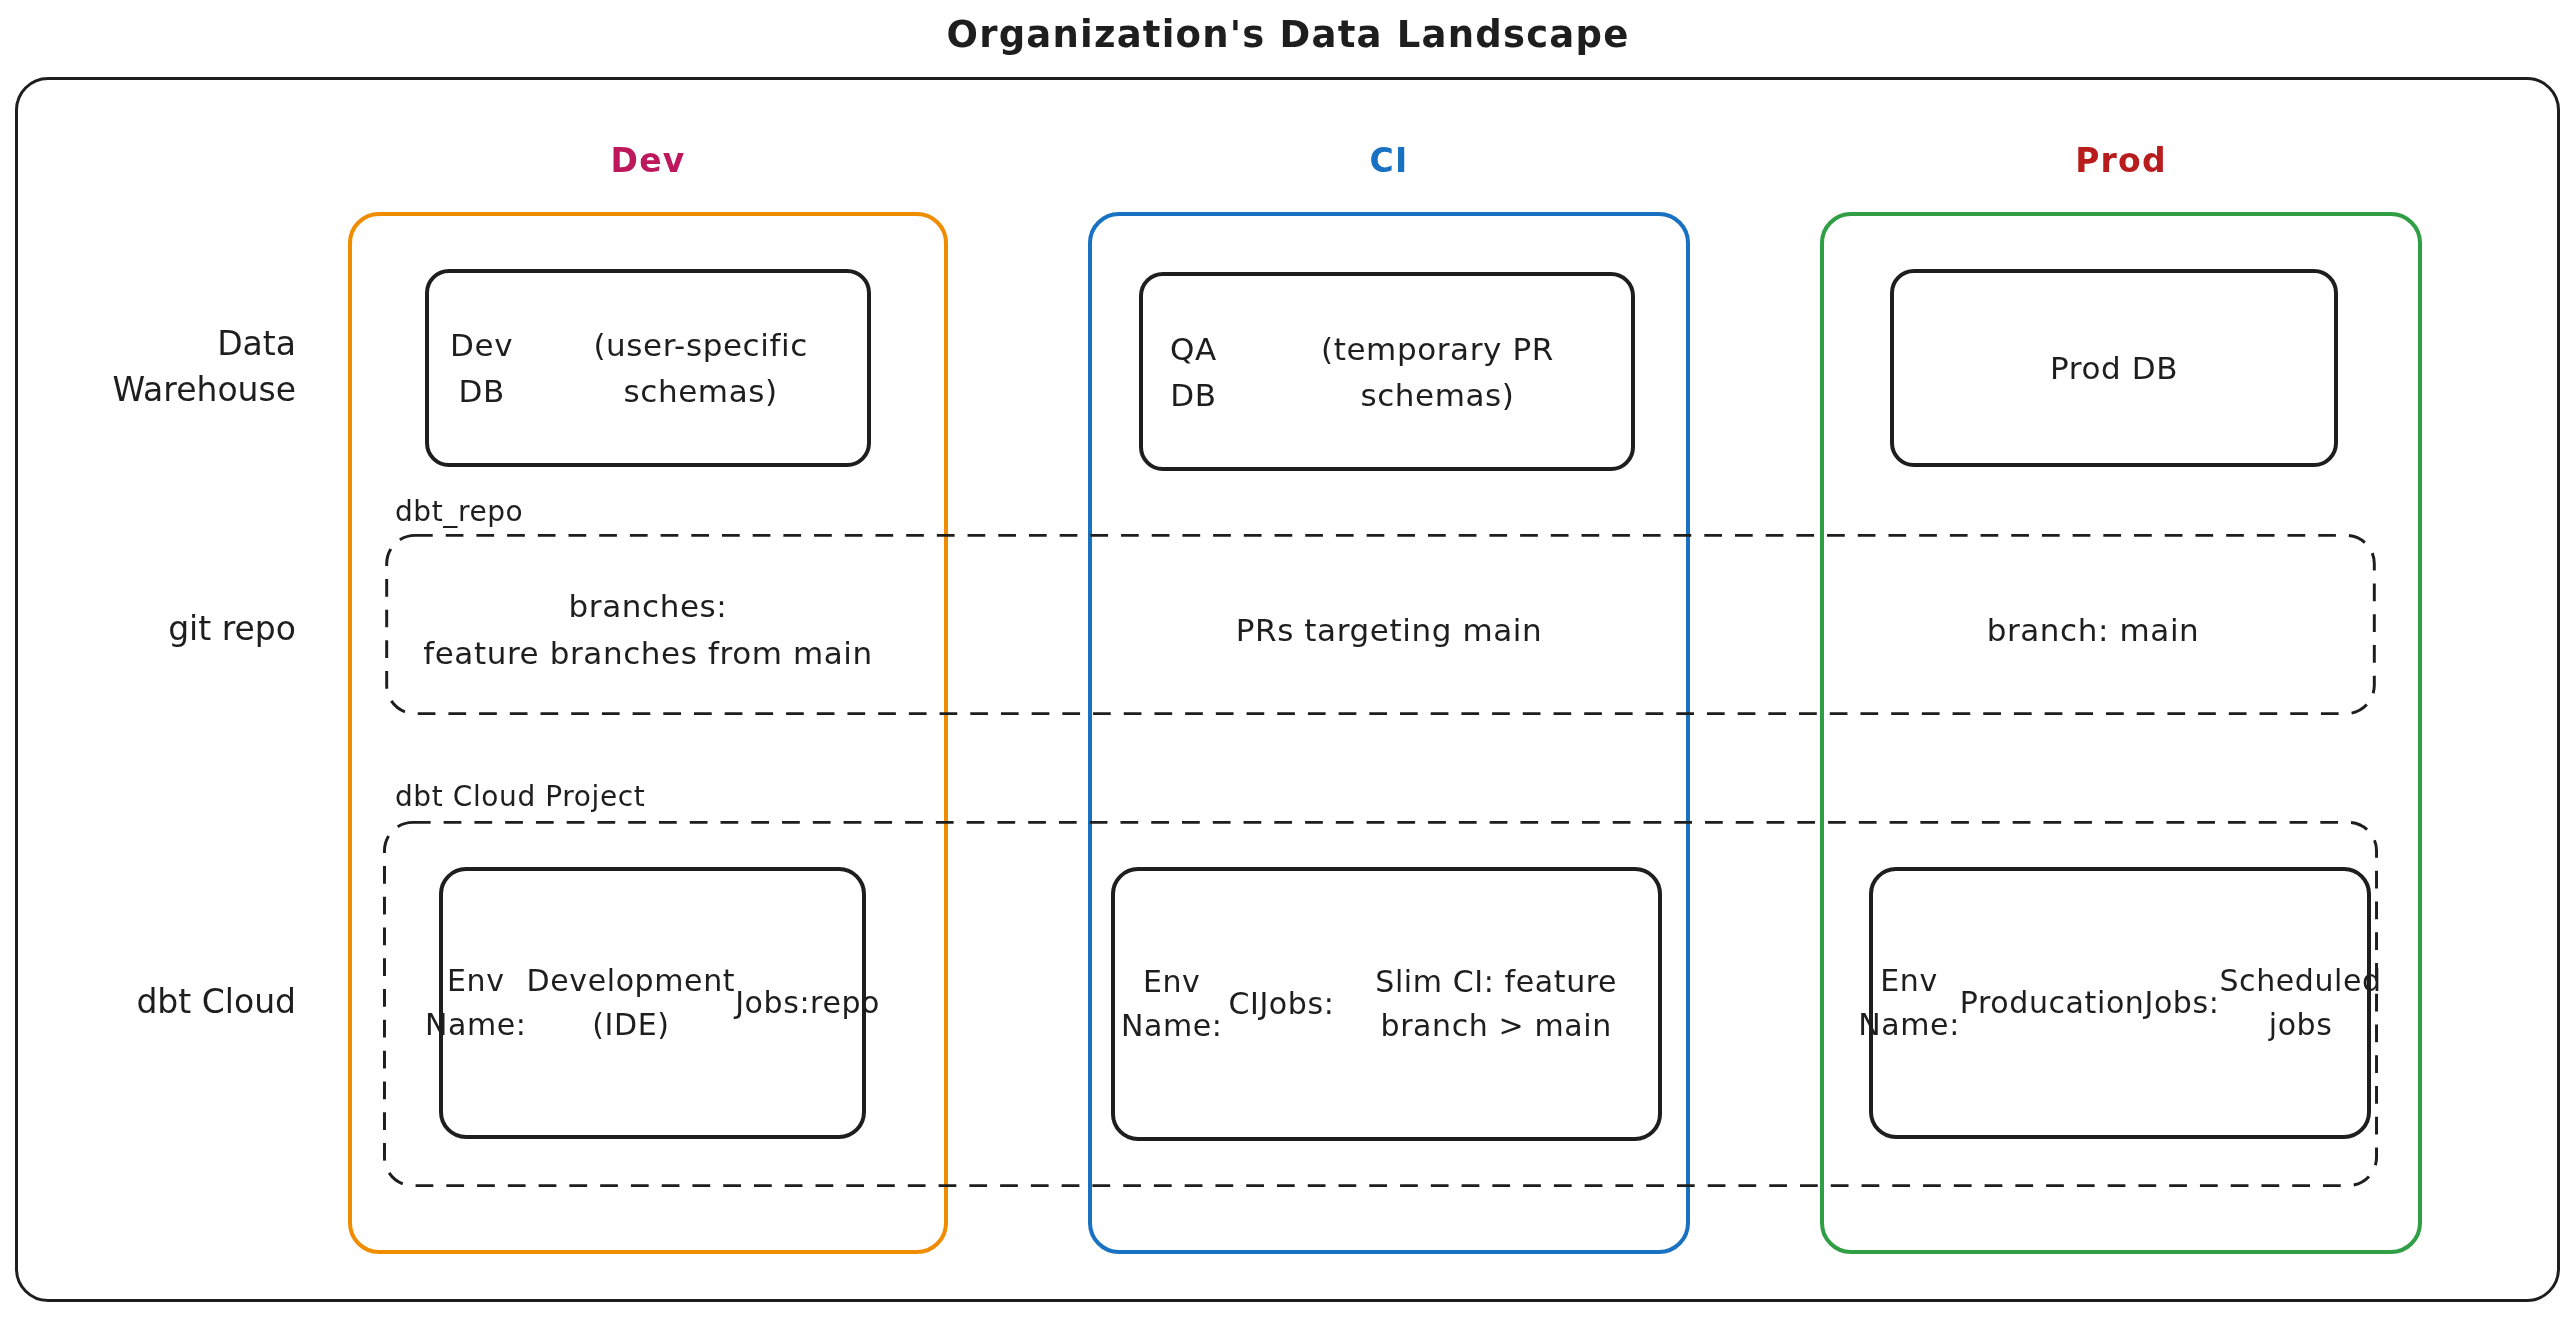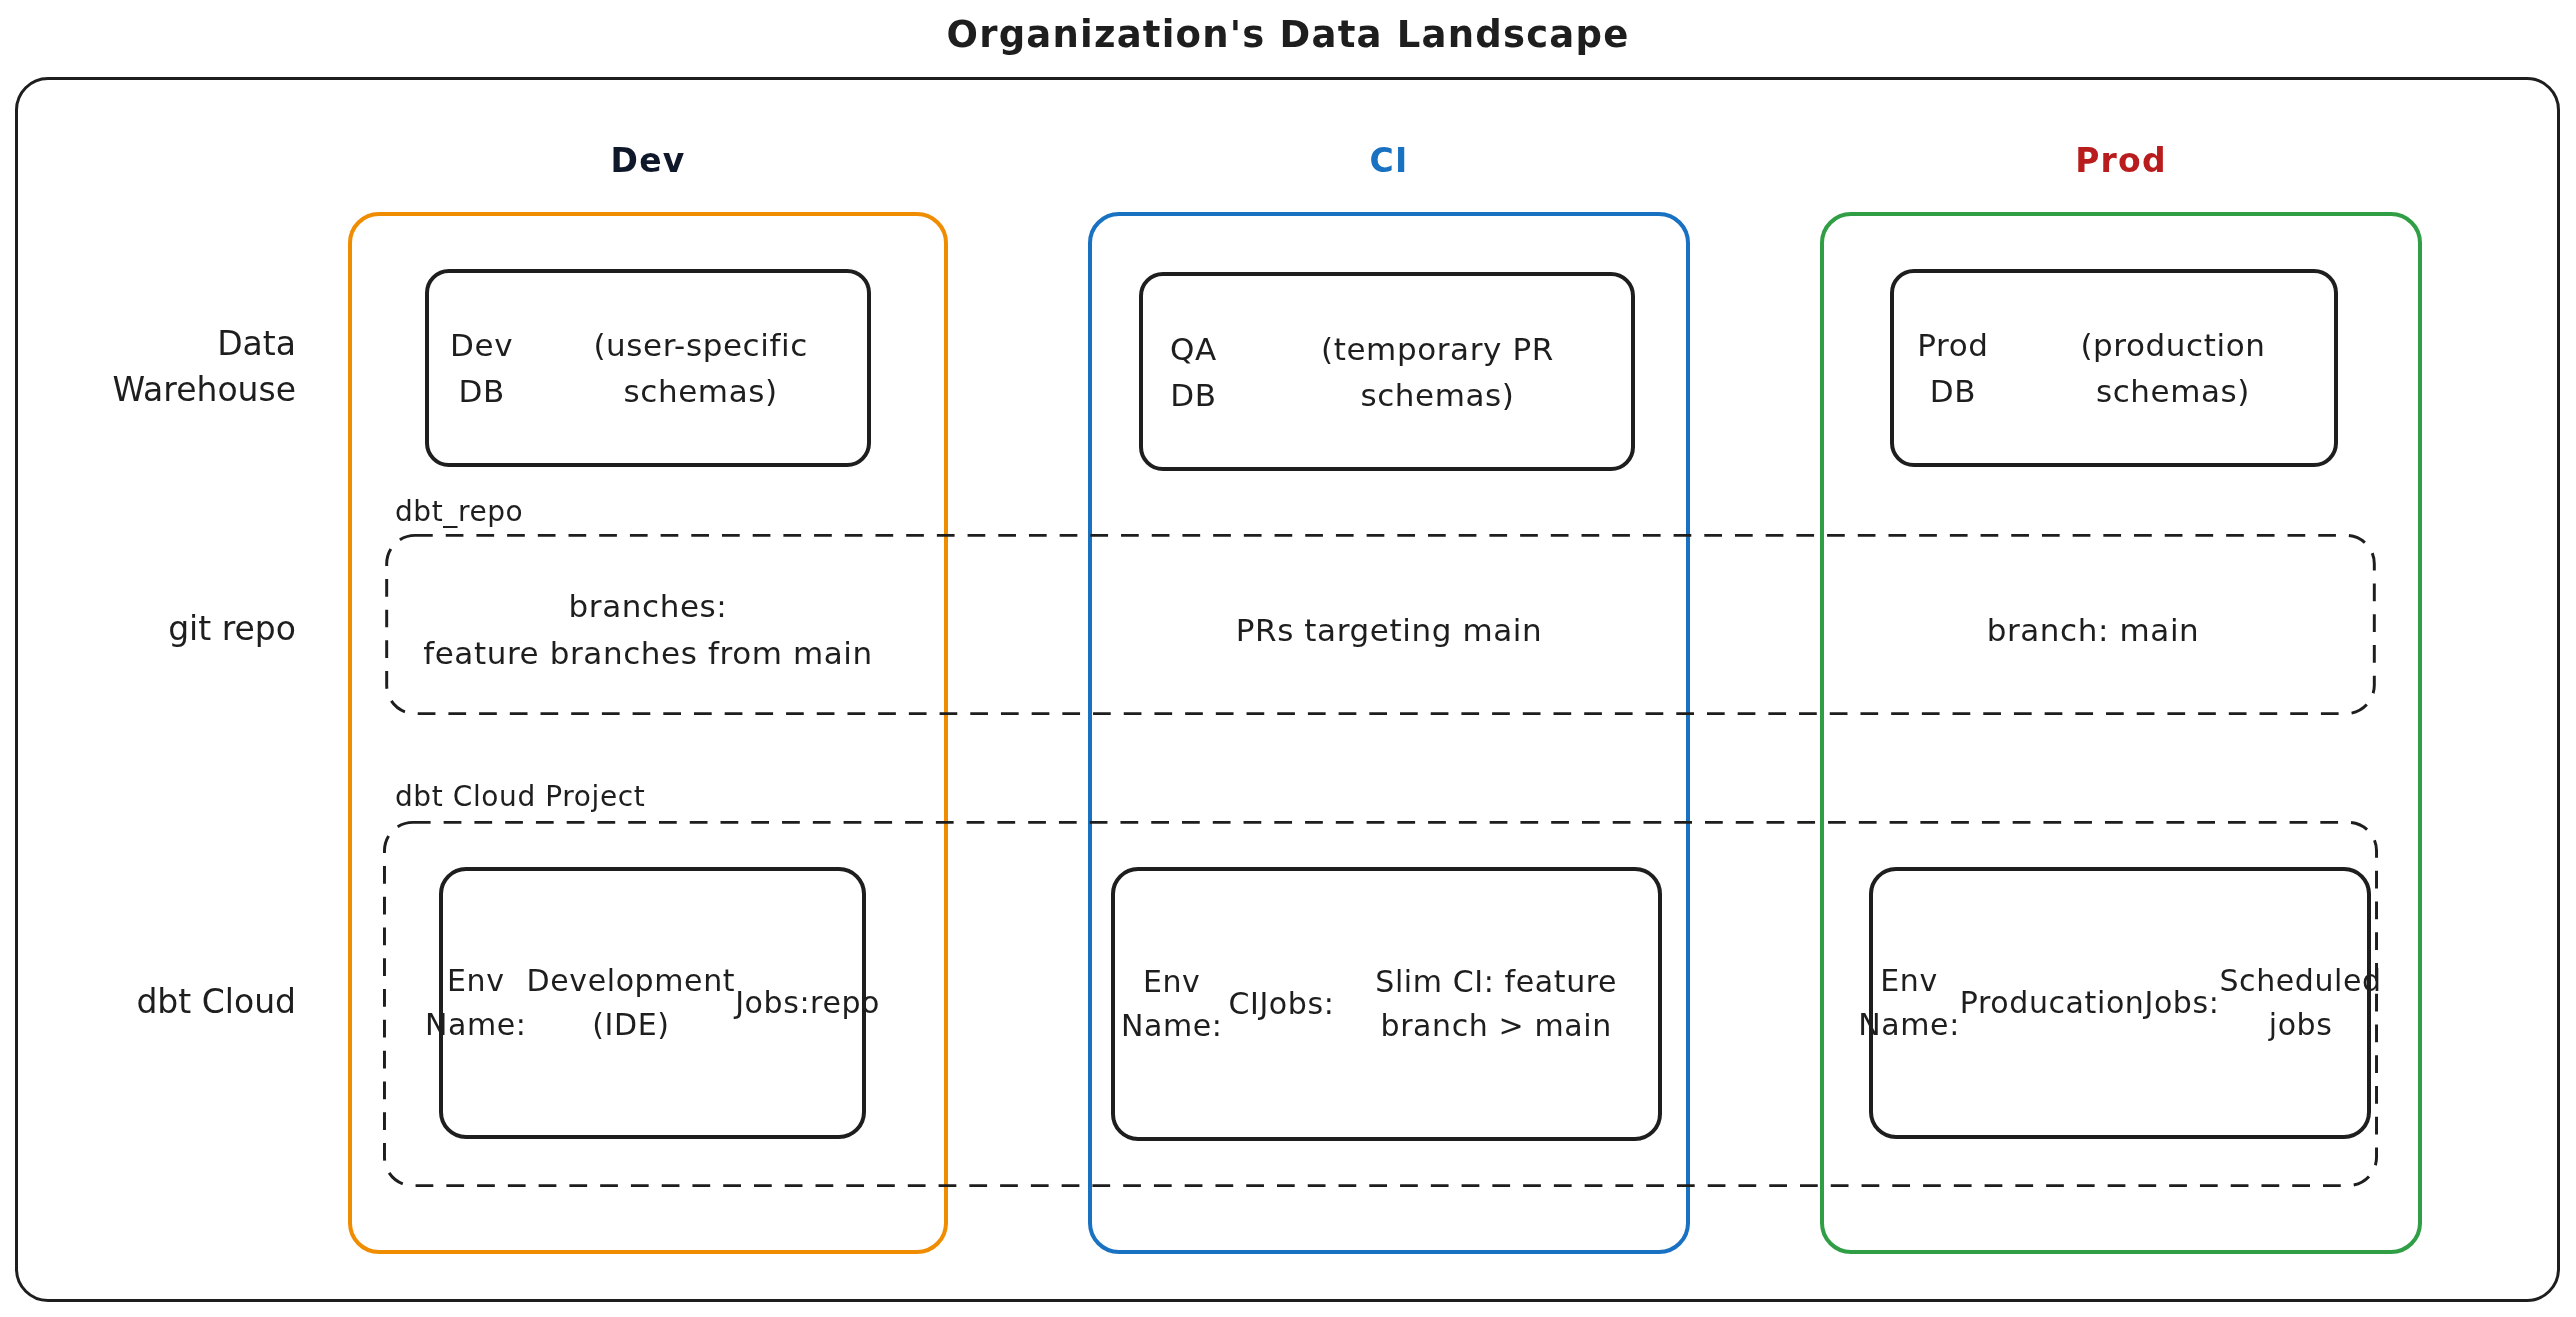--- a/index.html
+++ b/index.html
@@ -6,21 +6,21 @@
   #canvas{position:relative;width:2576px;height:1317px;background:#ffffff;overflow:hidden;
           font-family:"DejaVu Sans",sans-serif;color:#1e1e1e;}
   .abs{position:absolute;}
   .title{left:0;top:13px;width:2576px;text-align:center;font-size:37px;font-weight:600;letter-spacing:1.2px;}
   .outer{left:15px;top:77px;width:2539px;height:1219px;border:3.6px solid #1e1e1e;border-radius:33px;}
   .col{top:212px;height:1034px;border-radius:31px;background:transparent;}
   .col.dev{left:348px;width:592px;border:4.1px solid #f08c00;}
   .col.ci{left:1088px;width:594px;border:4.1px solid #1971c2;}
   .col.prod{left:1820px;width:594px;border:4.1px solid #2f9e44;}
   .col-header{top:141px;height:47px;font-size:33px;font-weight:600;text-align:center;letter-spacing:1.2px;}
-  .col-header.dev{left:348px;width:600px;color:#0f172a;}
+  .col-header.dev{left:348px;width:600px;color:#be185d;}
   .col-header.ci{left:1088px;width:602px;color:#1971c2;}
   .col-header.prod{left:1820px;width:602px;color:#b91c1c;}
   .row-label{left:24px;width:272px;text-align:right;font-size:33px;font-weight:500;line-height:46px;}
   .row-label.warehouse{top:321px;}
   .row-label.git{top:606px;}
   .row-label.dbt{top:979px;}
   .row-label span{display:block;}
   .solid-box{border:4.1px solid #1e1e1e;border-radius:24px;display:flex;
              align-items:center;justify-content:center;text-align:center;font-size:31px;line-height:46px;
              letter-spacing:0.6px;background:#ffffff;}
@@ -71,21 +71,20 @@
   <div class="abs solid-box db dev">
     <span>Dev DB</span>
     <span>(user-specific schemas)</span>
   </div>
   <div class="abs solid-box db ci">
     <span>QA DB</span>
     <span>(temporary PR schemas)</span>
   </div>
   <div class="abs solid-box db prod">
     <span>Prod DB</span>
-    <span>(production schemas)</span>
   </div>
 
   <svg class="abs dashed-svg" style="left:382px;top:533px;" width="1997" height="183" viewBox="0 0 3375 310">
     <rect x="4" y="4" width="3367" height="302" rx="48" fill="none" stroke="#1e1e1e" stroke-width="5" stroke-dasharray="30 22"></rect>
   </svg>
   <div class="abs small-label lbl-repo">dbt_repo</div>
 
   <div class="abs git-text dev">
     <span>branches:</span>
     <span>feature branches from main</span>

